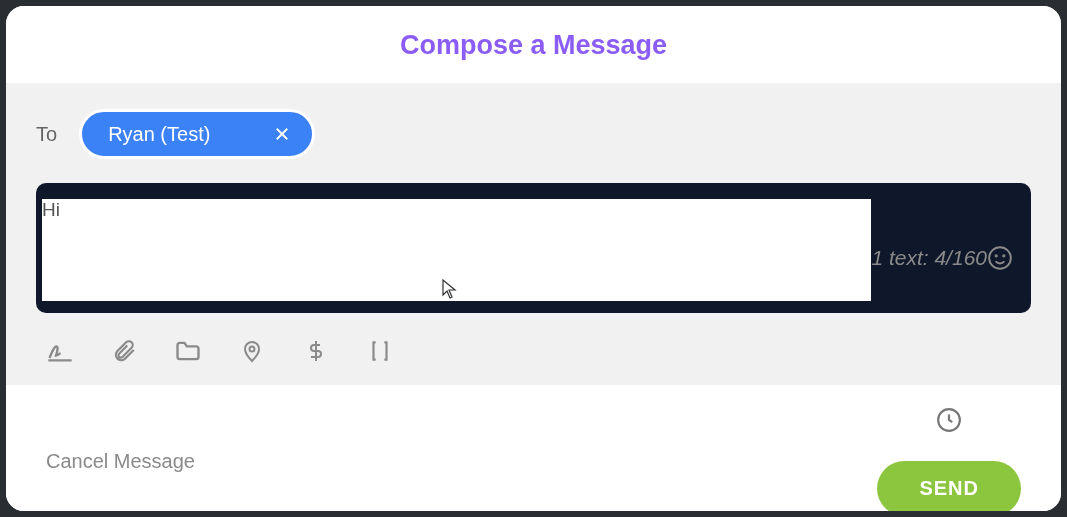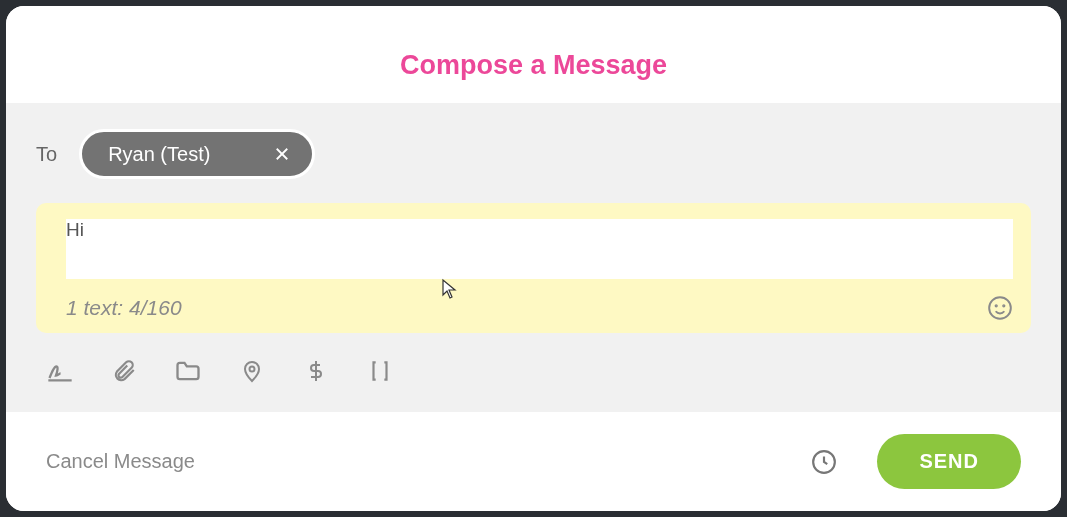--- a/index.html
+++ b/index.html
@@ -19,72 +19,71 @@
       display: flex;
       flex-direction: column;
       overflow: hidden;
     }
     .header {
       text-align: center;
       padding: 24px 0 22px 0;
       background: #fff;
     }
     .header h1 {
-      color: #ec4899;
+      color: #8b5cf6;
       font-size: 27px;
       font-weight: 600;
-      margin-top: 20px;
     }
     .body {
       flex: 1;
       background: #f1f1f1;
       padding: 26px 30px 20px 30px;
       display: flex;
       flex-direction: column;
     }
     .to-row {
       display: flex;
       align-items: center;
       gap: 22px;
       margin-bottom: 24px;
     }
     .to-label {
       color: #666;
       font-size: 20px;
       font-weight: 400;
     }
     .chip {
-      background: #737373;
+      background: #3b82f6;
       color: #fff;
       border: 3px solid #fff;
       border-radius: 999px;
       padding: 10px 18px 10px 26px;
       display: flex;
       align-items: center;
       gap: 60px;
       font-size: 20px;
       font-weight: 500;
     }
     .chip .close-x {
       cursor: pointer;
       display: inline-flex;
       align-items: center;
       justify-content: center;
       width: 24px;
       height: 24px;
     }
     .chip .close-x svg { stroke: #fff; stroke-width: 2.4; }
     .msgbox {
-      background: #fef9c3;
+      background: #0f172a;
       border-radius: 10px;
-      padding: 16px 18px 12px 30px;
+      padding: 16px 18px 12px 6px;
       position: relative;
       min-height: 130px;
       display: flex;
-      flex-direction: column;
+      flex-direction: row;
     }
     .msgbox textarea {
       border: none;
       outline: none;
       resize: none;
       font-size: 19px;
       color: #555;
       font-family: inherit;
       flex: 1;
       min-height: 48px;
@@ -131,21 +130,22 @@
     }
     .cancel {
       color: #8a8a8a;
       font-size: 20px;
       font-weight: 500;
       cursor: pointer;
     }
     .footer-right {
       display: flex;
       align-items: center;
-      gap: 40px;
+      gap: 28px;
+      flex-direction: column;
     }
     .clock-btn {
       cursor: pointer;
       display: inline-flex;
     }
     .clock-btn svg { stroke: #777; stroke-width: 2; fill: none; }
     .send-btn {
       background: #8cc63e;
       color: #fff;
       border: none;

